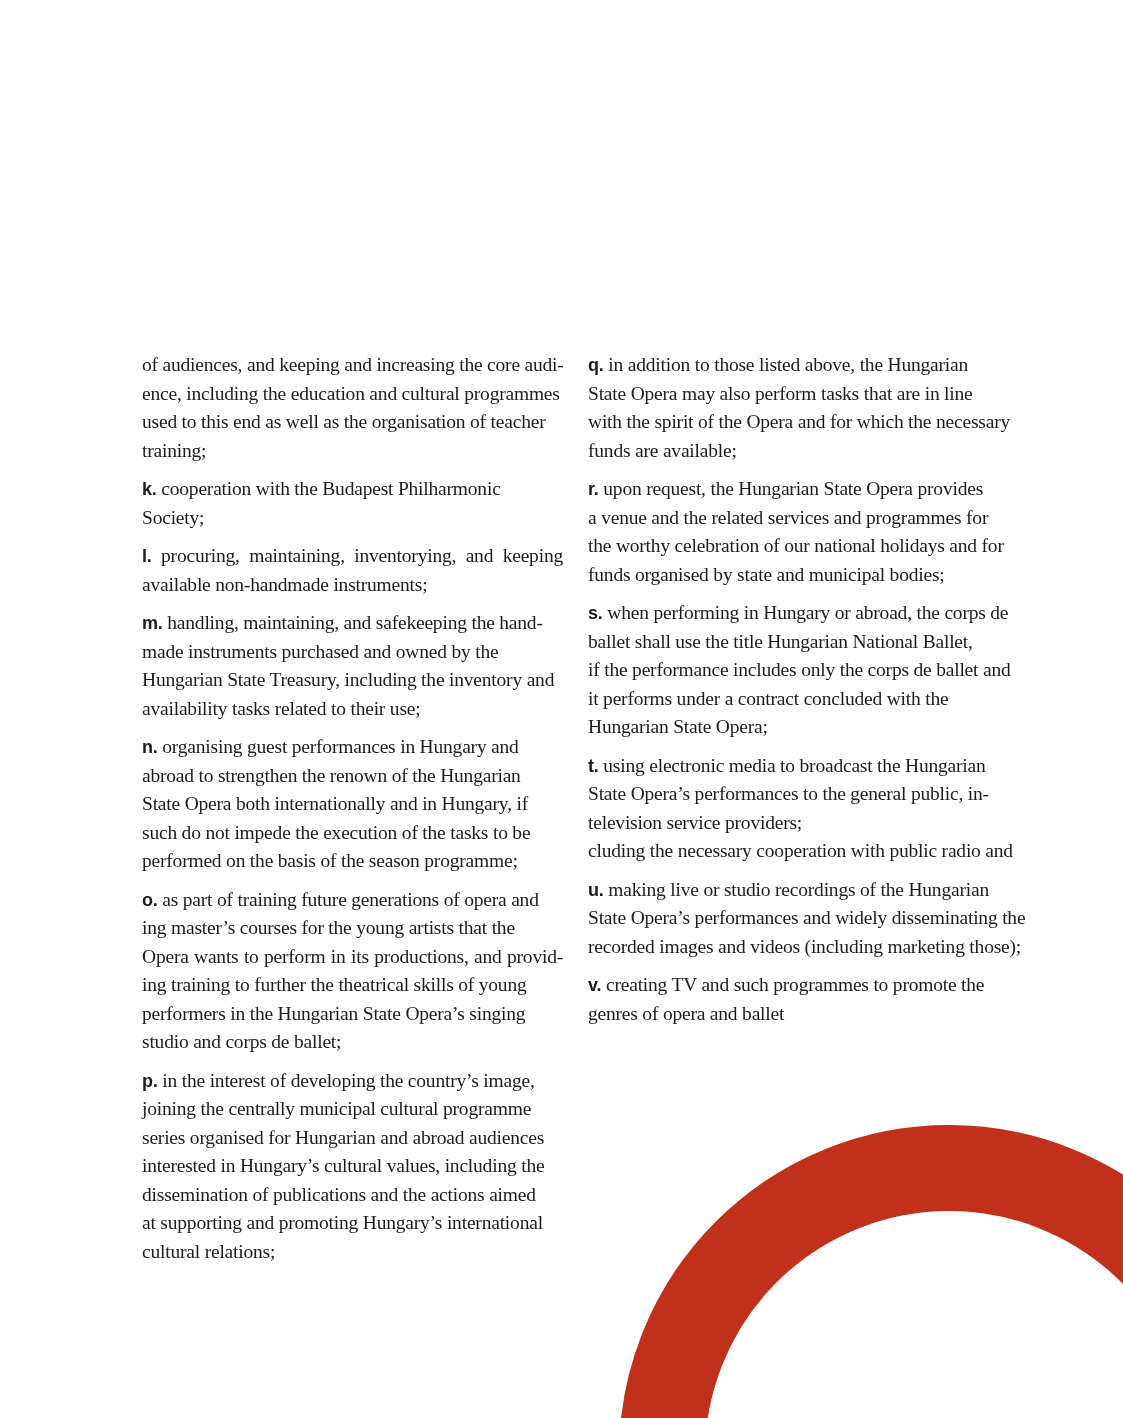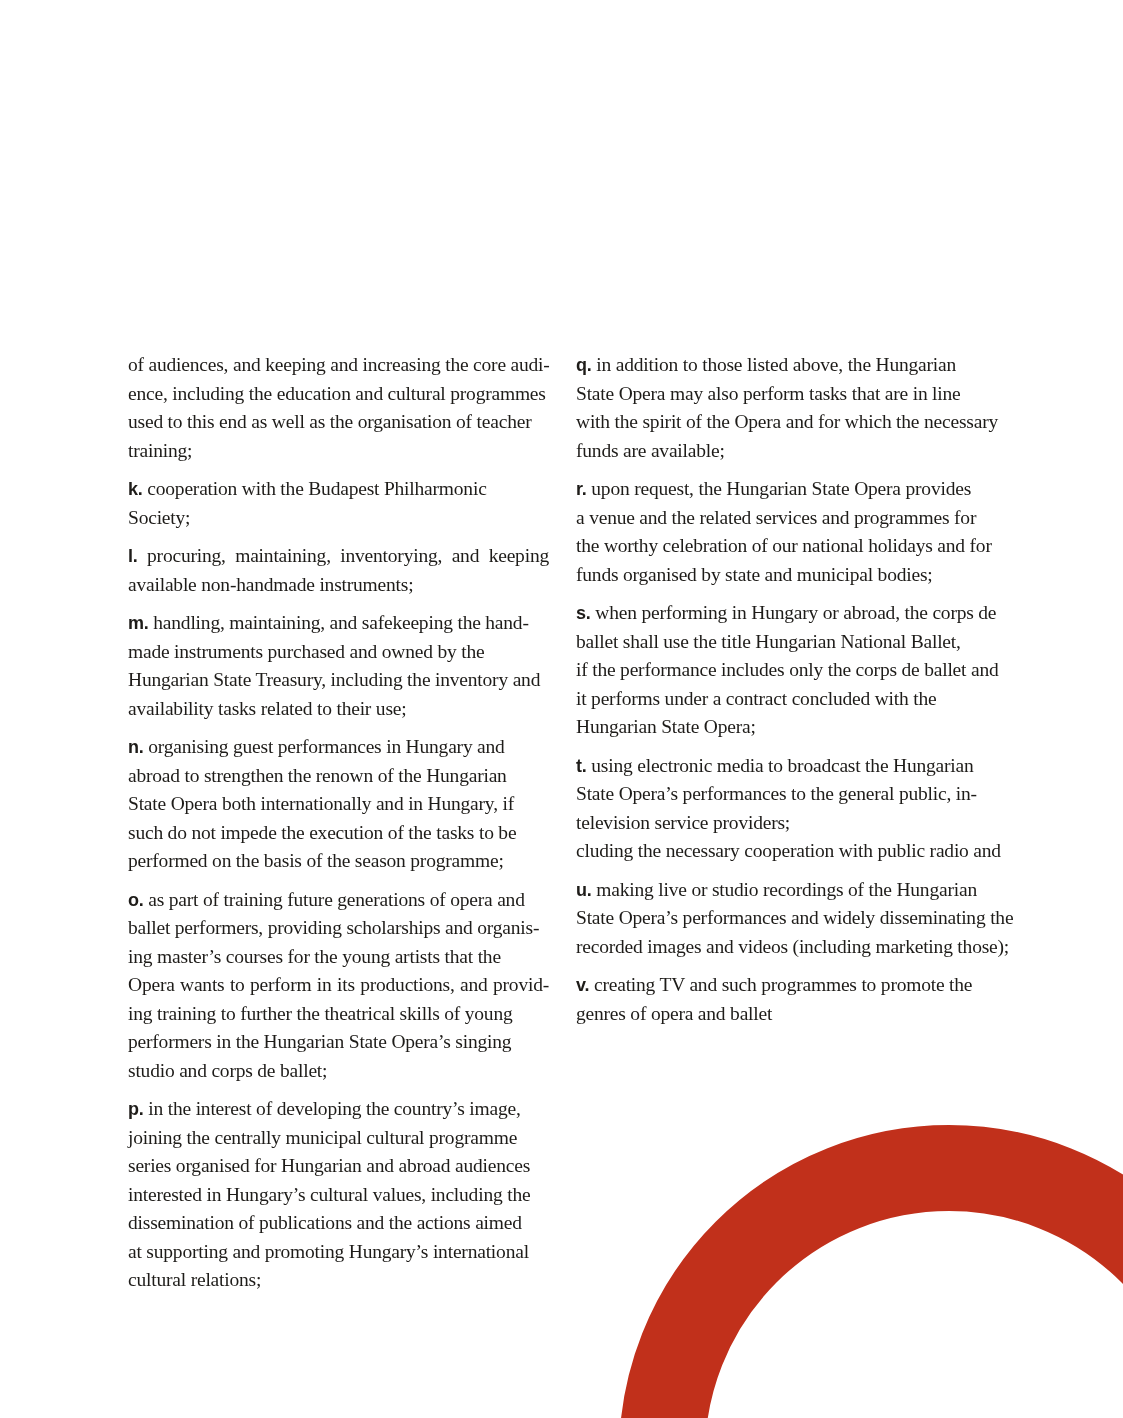--- a/index.html
+++ b/index.html
@@ -25,22 +25,22 @@
     top: 0;
     z-index: 0;
     pointer-events: none;
   }
   .col {
     position: absolute;
     top: 351px;
     width: 421px;
     z-index: 1;
   }
-  #col-left  { left: 128px; }
-  #col-right { left: 576px; }
+  #col-left  { left: 142px; }
+  #col-right { left: 588px; }
   .para { margin: 0 0 10px 0; }
   .para:last-child { margin-bottom: 0; }
   .line {
     line-height: 28.5px;
     font-size: 19.5px;
     letter-spacing: -0.2px;
     white-space: nowrap;
   }
   .line.stretch {
     white-space: normal;
@@ -86,21 +86,20 @@
       </div>
       <div class="para">
         <div class="line"><span class="label">n.</span> <span>organising guest performances in Hungary and</span></div>
         <div class="line">abroad to strengthen the renown of the Hungarian</div>
         <div class="line">State Opera both internationally and in Hungary, if</div>
         <div class="line">such do not impede the execution of the tasks to be</div>
         <div class="line">performed on the basis of the season programme;</div>
       </div>
       <div class="para">
         <div class="line"><span class="label">o.</span> <span>as part of training future generations of opera and</span></div>
-        <div class="line">ballet performers, providing scholarships and organis-</div>
         <div class="line">ing master’s courses for the young artists that the</div>
         <div class="line stretch">Opera wants to perform in its productions, and provid-</div>
         <div class="line">ing training to further the theatrical skills of young</div>
         <div class="line">performers in the Hungarian State Opera’s singing</div>
         <div class="line">studio and corps de ballet;</div>
       </div>
       <div class="para">
         <div class="line"><span class="label">p.</span> <span>in the interest of developing the country’s image,</span></div>
         <div class="line">joining the centrally municipal cultural programme</div>
         <div class="line">series organised for Hungarian and abroad audiences</div>

